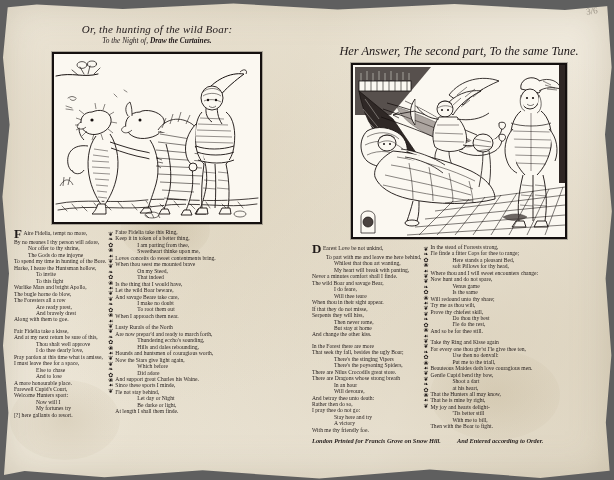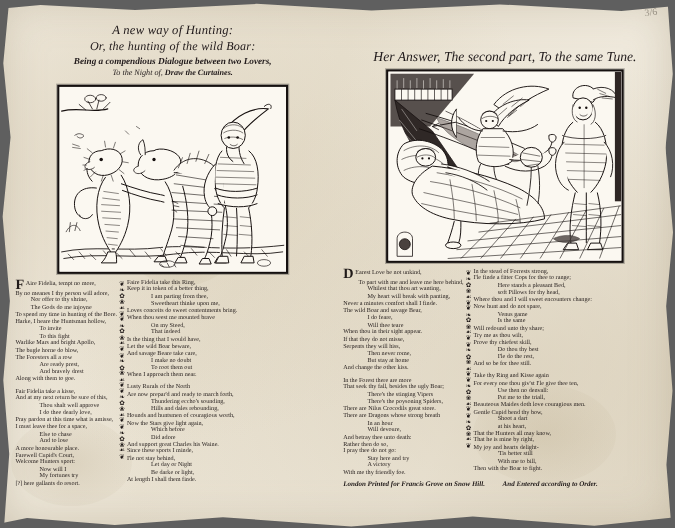--- a/index.html
+++ b/index.html
@@ -152,23 +152,21 @@
 
   <div class="blotch" style="left:120px;top:200px;width:90px;height:60px;background:radial-gradient(ellipse,rgba(176,160,126,0.30),rgba(176,160,126,0));"></div>
   <div class="blotch" style="left:430px;top:350px;width:130px;height:90px;background:radial-gradient(ellipse,rgba(180,164,130,0.26),rgba(180,164,130,0));"></div>
   <div class="blotch" style="left:10px;top:380px;width:110px;height:80px;background:radial-gradient(ellipse,rgba(170,152,118,0.24),rgba(170,152,118,0));"></div>
 
   <div id="corner-mark">3/6</div>
 
   <div class="panel" id="panel-left">
 
     <div class="title-block">
-      <div class="title-line-1">A new way of Hunting:</div>
       <div class="title-line-2">Or, the hunting of the wild Boar:</div>
-      <div class="title-sub">Being a compendious Dialogue between two Lovers,</div>
       <div class="title-tune"><span>To the Night of, </span><b>Draw the Curtaines.</b></div>
     </div>
 
     <div class="woodcut" id="woodcut-hunt">
       <svg viewBox="0 0 206 168" xmlns="http://www.w3.org/2000/svg">
         <rect x="0" y="0" width="206" height="168" fill="#fbf8f1"></rect>
         <g stroke="#16100f" fill="none" stroke-width="0.8" stroke-linecap="round">
 
           <path d="M2 150 C30 144 60 150 92 146 C120 143 150 150 204 144"></path>
           <path d="M4 156 C36 150 70 157 104 152 C140 147 172 155 203 150"></path>

